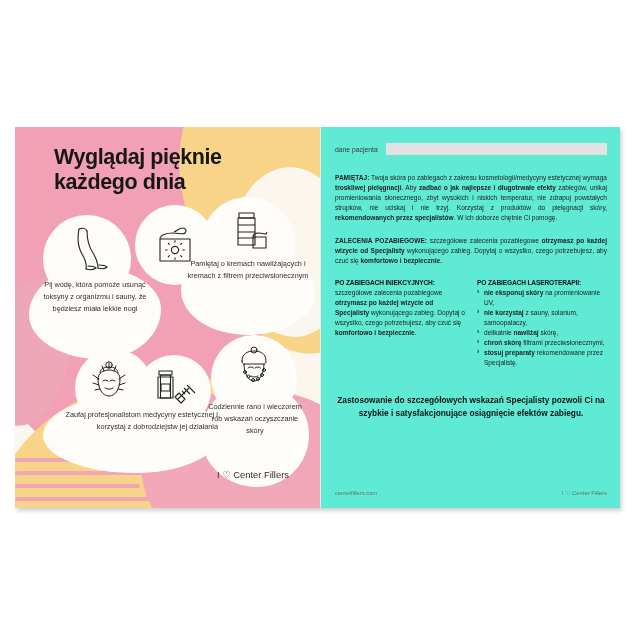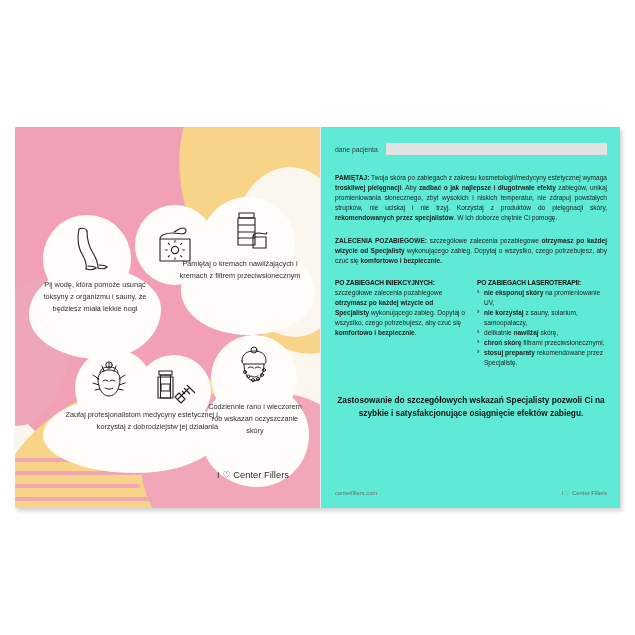--- a/index.html
+++ b/index.html
@@ -107,21 +107,21 @@
        border-radius:48% 52% 46% 54% / 52% 46% 54% 48%;}
   .t1{left:18px;top:152px;width:124px;}
   .i1{left:50px;top:100px;}
 
   .c2{left:120px;top:78px;width:80px;height:80px;border-radius:50%;}
   .i2{left:138px;top:98px;}
 
   .c3{left:186px;top:70px;width:94px;height:94px;border-radius:50%;}
   .c3b{left:166px;top:122px;width:134px;height:86px;
        border-radius:52% 48% 50% 50% / 48% 52% 48% 52%;}
-  .t3{left:162px;top:131px;width:126px;text-align:center;}
+  .t3{left:170px;top:131px;width:126px;text-align:center;}
   .i3{left:211px;top:80px;}
 
   .c4{left:60px;top:222px;width:78px;height:78px;border-radius:50%;}
   .c4c{left:122px;top:228px;width:74px;height:72px;border-radius:50%;}
   .c4b{left:28px;top:268px;width:178px;height:78px;
        border-radius:50% 50% 48% 52% / 52% 48% 52% 48%;}
   .t4{left:31px;top:282px;width:172px;text-align:right;}
   .i4a{left:72px;top:232px;}
   .i4b{left:136px;top:240px;}
 
@@ -199,20 +199,21 @@
     <div class="blob bg-pink-bottom"></div>
 
     <div class="stripe s1"></div>
     <div class="stripe s2"></div>
     <div class="stripe s3"></div>
     <div class="stripe s4"></div>
     <div class="stripe-r sr1"></div>
     <div class="stripe-r sr2"></div>
     <div class="stripe-r sr3"></div>
 
+    <div class="headline">Wyglądaj pięknie każdego dnia</div>
 
     <div class="cloud c1"></div>
     <div class="cloud c1b"></div>
     <div class="ic i1">
       <svg width="44" height="46" viewBox="0 0 44 46" fill="none" stroke="#222" stroke-width="1.1" stroke-linecap="round">
         <path d="M14 2 C12 12 13 20 17 27 C20 32 22 37 21 42"></path>
         <path d="M21 42 C24 43 28 43 31 41 C29 39 26 39 23 39"></path>
         <path d="M22 4 C22 13 24 20 28 26 C31 31 33 36 33 41"></path>
         <path d="M33 41 C36 42 40 42 42 40 C40 38 37 38 34 38"></path>
         <path d="M14 2 C17 1 21 1 22 4"></path>

